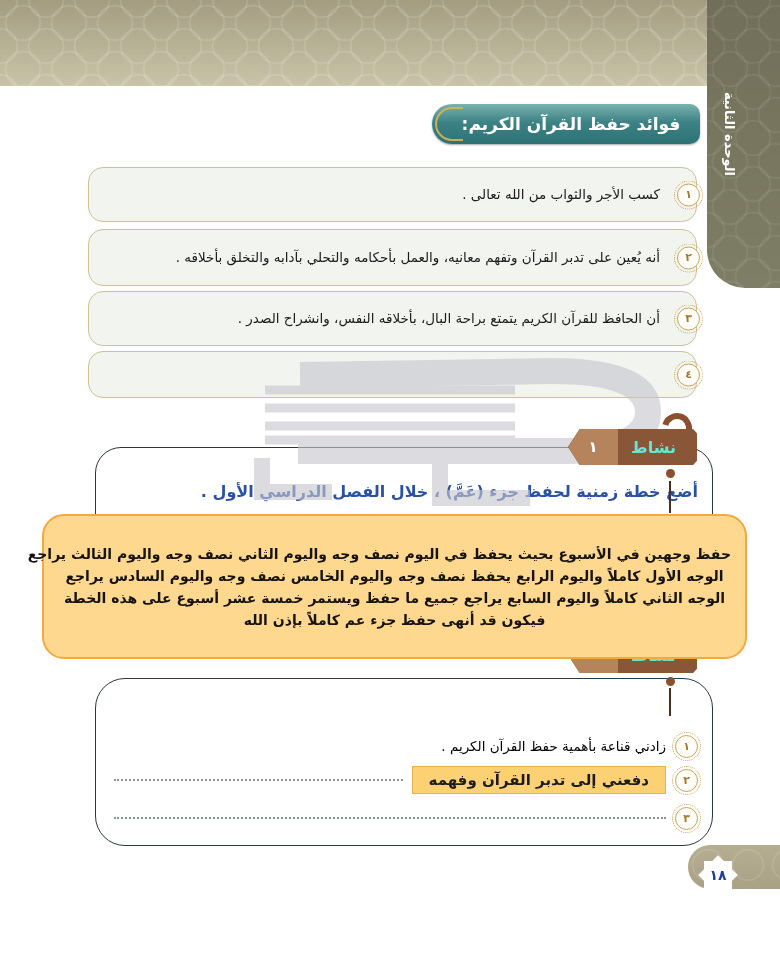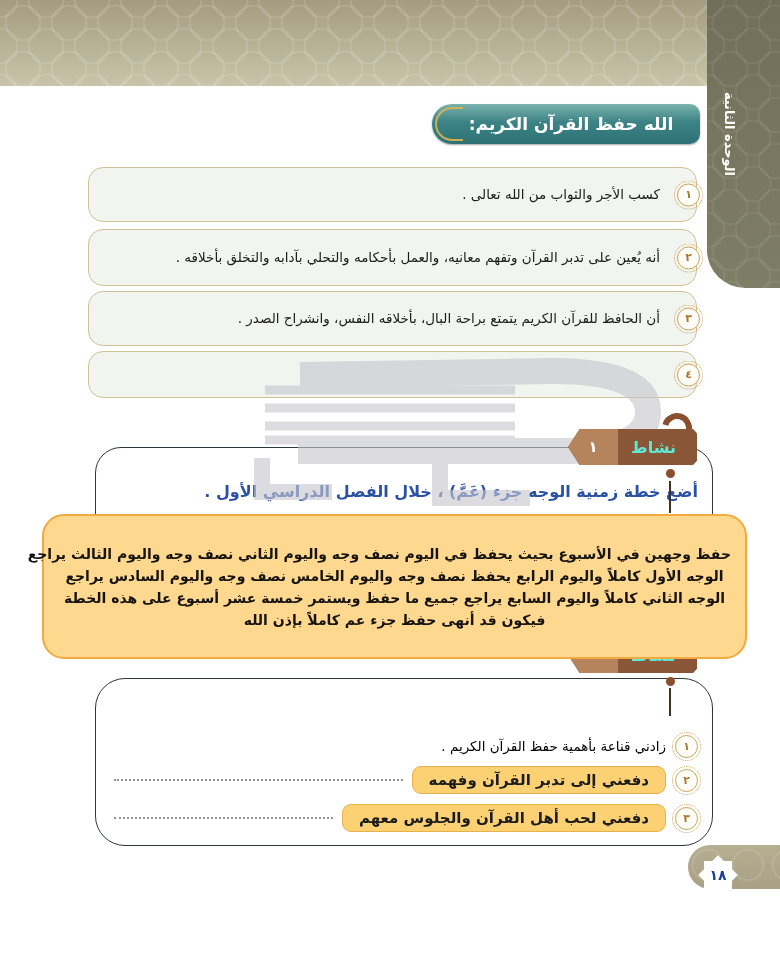--- a/index.html
+++ b/index.html
@@ -110,21 +110,21 @@
   }
   .answer-line{text-align:center;font-weight:bold;font-size:14px;color:#161310;white-space:nowrap;}
 
   
   .a2-row{
     position:absolute;right:14px;left:18px;display:flex;align-items:center;gap:9px;
     direction:rtl;
   }
   .a2-text{font-size:13.5px;color:#000000;}
   .chip{
-    background:#fbd173;border:1.5px solid #e8b24a;border-radius:9px;
+    background:#fbd173;border:1.5px solid #e8b24a;border-radius:0;
     padding:4px 16px;font-weight:bold;font-size:15px;color:#1c1c1c;white-space:nowrap;
   }
   .leader{flex:1;height:0;border-bottom:2px dotted #8d939b;align-self:center;}
 
   
   .page-pill{
     position:absolute;left:688px;top:845px;width:92px;height:44px;z-index:2;
     border-radius:30px 0 0 30px;
     background:
       radial-gradient(circle, rgba(255,255,255,0) 14px, rgba(255,255,255,.14) 15px, rgba(255,255,255,0) 17px),
@@ -145,21 +145,21 @@
 
 <div class="frame">
 
   <div class="band"></div>
 
   <div class="sidebar"></div>
   <div class="unit-label" style="z-index:2;">الوحدة الثانية</div>
 
   <div class="title-box">
     <div class="gold-arc"></div>
-    <div class="title-text">الله حفظ القرآن الكريم:</div>
+    <div class="title-text">فوائد حفظ القرآن الكريم:</div>
   </div>
 
   <div class="benefit" style="top:167px;height:55px;">
     <div class="badge">١</div>
     <div>كسب الأجر والثواب من الله تعالى .</div>
   </div>
   <div class="benefit" style="top:229px;height:57px;">
     <div class="badge">٢</div>
     <div>أنه يُعين على تدبر القرآن وتفهم معانيه، والعمل بأحكامه والتحلي بآدابه والتخلق بأخلاقه .</div>
   </div>
@@ -177,21 +177,21 @@
       <line x1="265" y1="390" x2="515" y2="390" stroke-width="9"></line>
       <line x1="265" y1="408" x2="515" y2="408" stroke-width="9"></line>
       <line x1="265" y1="426" x2="515" y2="426" stroke-width="9"></line>
       <line x1="265" y1="440" x2="515" y2="440" stroke-width="9"></line>
       <path d="M 262 458 L 262 492 L 332 492" stroke-width="16"></path>
       <path d="M 440 452 L 440 498 L 530 498" stroke-width="16"></path>
     </g>
   </svg>
 
   <div class="activity-box" style="top:447px;height:210px;">
-    <div class="prompt" style="top:34px;">أضع خطة زمنية الوجه جزء (عَمَّ) ، خلال الفصل الدراسي الأول .</div>
+    <div class="prompt" style="top:34px;">أضع خطة زمنية لحفظ جزء (عَمَّ) ، خلال الفصل الدراسي الأول .</div>
   </div>
 
   <div class="tag" style="left:568px;top:429px;z-index:4;">
     <span class="tag-num">١</span>
     <span class="tag-label">نشاط</span>
   </div>
   <div class="qmark-curl" style="left:662px;top:413px;z-index:3;"></div>
   <div class="qmark-dot" style="left:666px;top:469px;z-index:4;"></div>
   <div class="qmark-tail" style="left:669px;top:481px;height:32px;z-index:4;"></div>
 
@@ -217,21 +217,20 @@
     </div>
 
     <div class="a2-row" style="top:85px;height:32px;">
       <div class="badge">٢</div>
       <div class="chip">دفعني إلى تدبر القرآن وفهمه</div>
       <div class="leader"></div>
     </div>
 
     <div class="a2-row" style="top:122px;height:34px;">
       <div class="badge">٣</div>
-      <div class="chip">دفعني لحب أهل القرآن والجلوس معهم</div>
       <div class="leader"></div>
     </div>
   </div>
 
   <div class="page-pill">
     <div class="star">
       <div class="sq"></div>
       <div class="sq r45"></div>
       <div class="num">١٨</div>
     </div>

